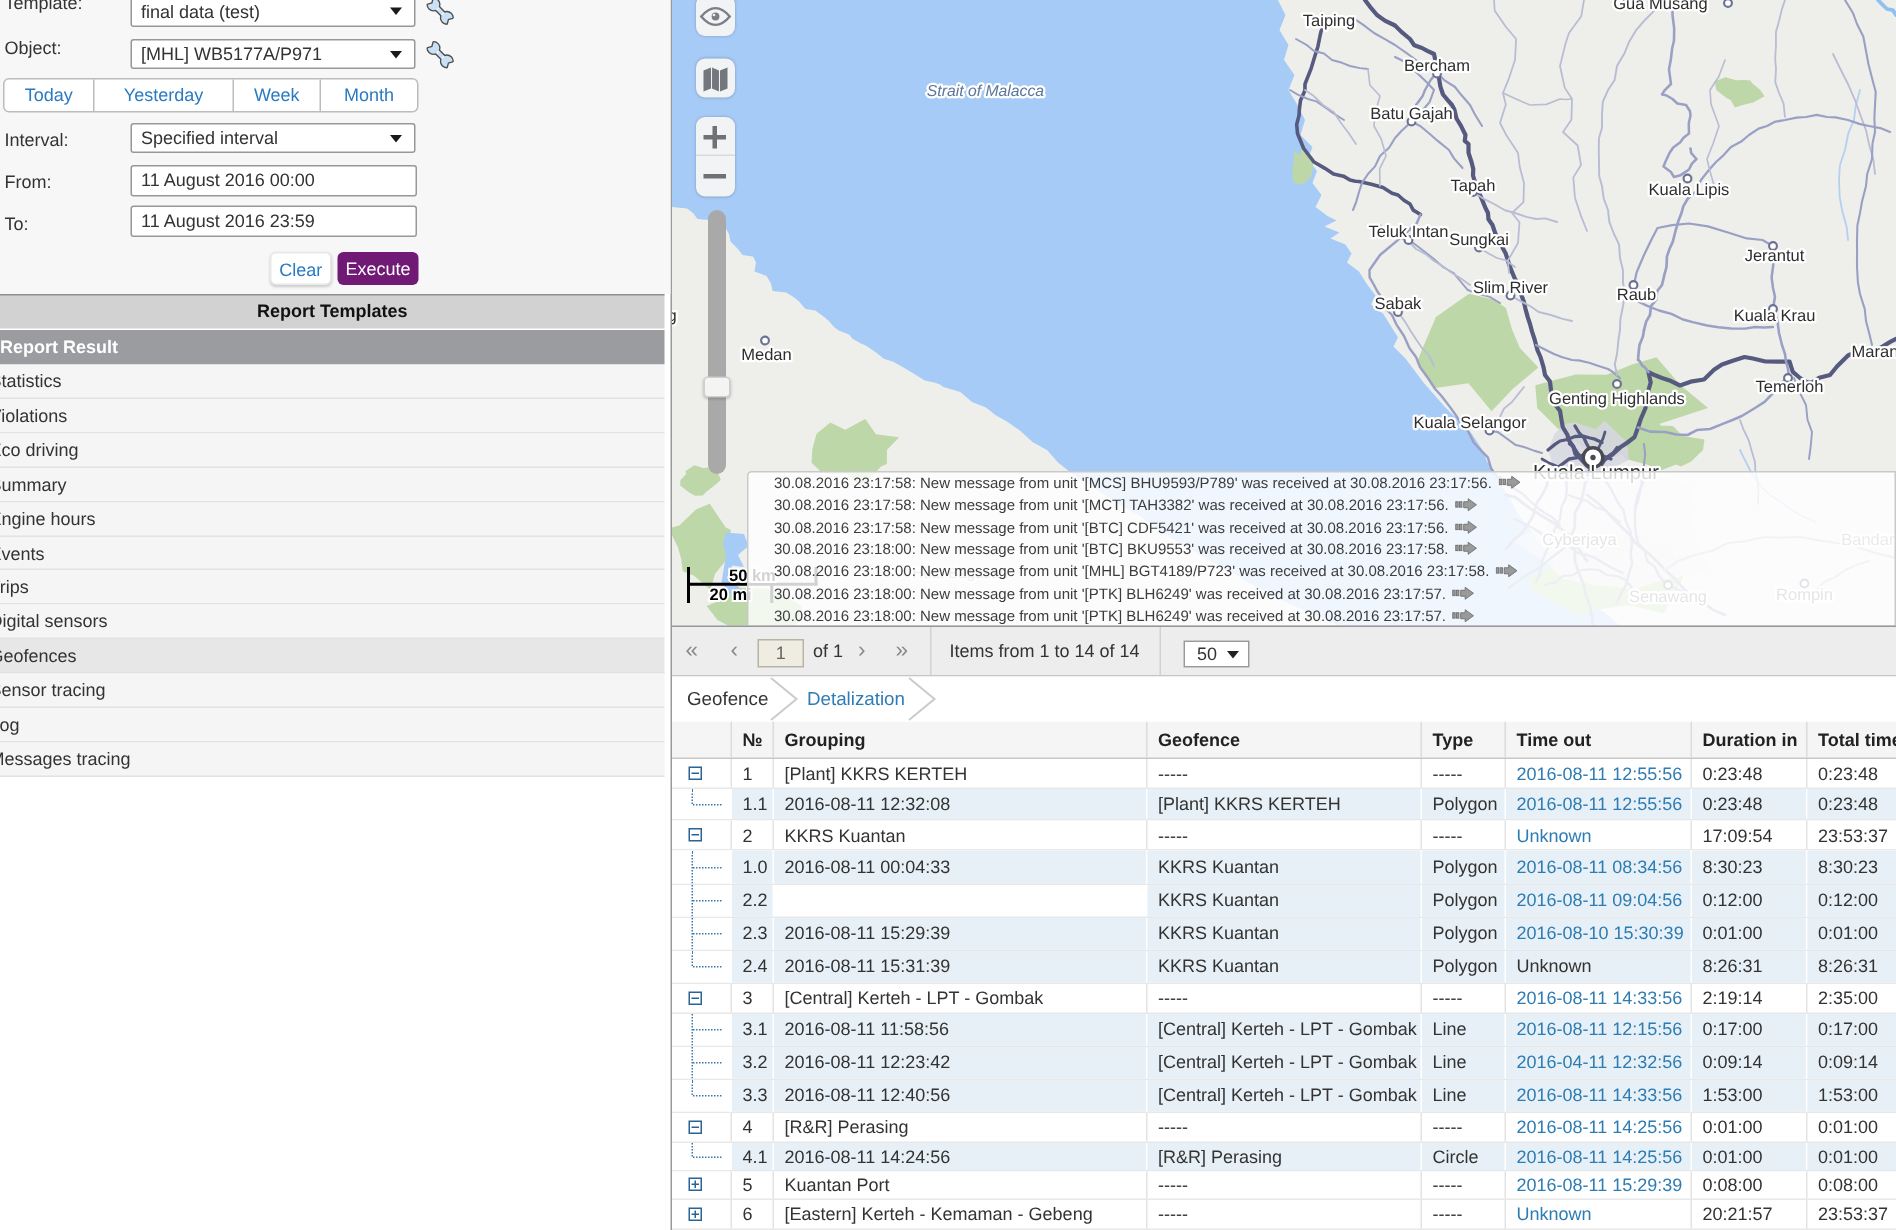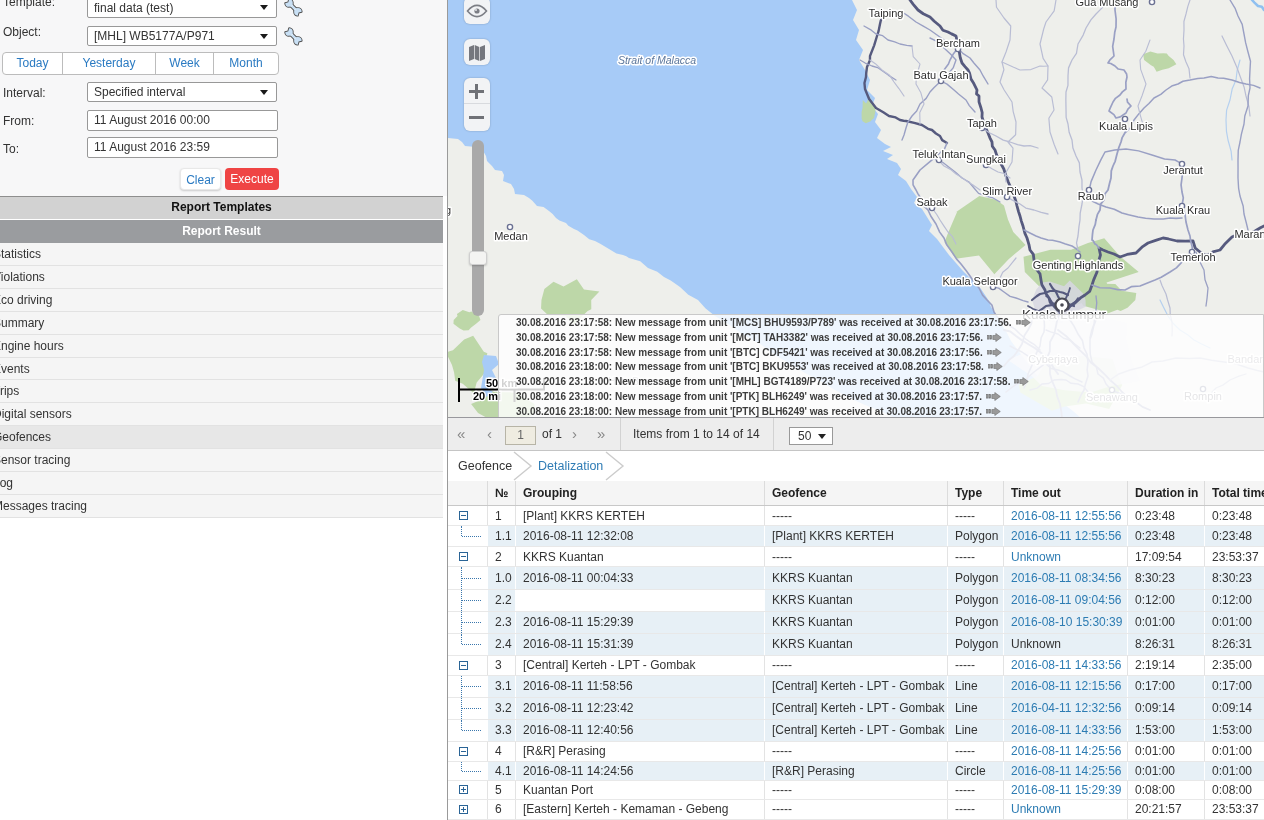--- a/index.html
+++ b/index.html
@@ -11,40 +11,40 @@
 .lbl{position:absolute;left:3px;color:#333;font-size:12px}
 .sel{position:absolute;left:87px;width:190px;background:#fff;border:1px solid #989898;border-radius:2px;font-size:12px;color:#333;line-height:18px;padding-left:6px;white-space:nowrap}
 .sel .arr{position:absolute;right:8px;top:50%;margin-top:-2px;width:0;height:0;border-left:4px solid transparent;border-right:4px solid transparent;border-top:5px solid #1a1a1a}
 .inp{position:absolute;left:87px;width:191px;height:21px;background:#fff;border:1px solid #989898;border-radius:2px;font-size:12px;color:#333;line-height:19px;padding-left:6px}
 .wrench{position:absolute;left:284px;width:19px;height:19px}
 #seg{position:absolute;left:2px;top:52px;width:277px;height:23px;background:#fff;border:1px solid #bcbcbc;border-radius:4px;display:flex}
 #seg div{border-right:1px solid #bcbcbc;color:#2a7ac2;font-size:12px;text-align:center;line-height:21px}
 #seg div:last-child{border-right:none}
 .btn{position:absolute;height:22px;border-radius:4px;font-size:12px;text-align:center;line-height:22px}
 #clear{left:180px;top:168px;width:41px;background:#fff;color:#2a7ac2;border:1px solid #e8e8e8;box-shadow:0 1px 2px rgba(0,0,0,.18)}
-#exec{left:225px;top:168px;width:54px;background:#ef4444;color:#fff}
+#exec{left:225px;top:168px;width:54px;background:#701a75;color:#fff}
 #rt{position:absolute;left:0;top:195.5px;width:443px;height:23px;background:#d2d2d2;border-top:1.5px solid #8e8e8e;text-align:center;font-weight:bold;color:#111;line-height:21px}
-#rr{position:absolute;left:0;top:220px;width:443px;height:22.5px;background:#9a9c9f;text-align:center;font-weight:bold;color:#fff;line-height:22px}
+#rr{position:absolute;left:0;top:220px;width:443px;height:22.5px;background:#9a9c9f;text-align:left;font-weight:bold;color:#fff;line-height:22px}
 #list{position:absolute;left:0;top:243px;width:443px}
 #list div{height:22.92px;background:#f5f5f5;border-bottom:1px solid #e2e2e2;line-height:22px;color:#333;padding-left:0;text-indent:-7px;font-size:12px}
 #list div.hl{background:#e7e7e7}
 
 #map{position:absolute;left:448px;top:0;width:816px;height:418px;overflow:hidden;background:#aacbf4}
 #map svg.base{position:absolute;left:0;top:0}
 .mbtn{position:absolute;background:#f2f3f5;border-radius:6px;box-shadow:0 0 2px rgba(0,0,0,.25)}
 #eye{left:16px;top:-3px;width:26px;height:27px}
 #lay{left:16px;top:39px;width:26px;height:26px}
 #zoomc{left:15.5px;top:78px;width:26px;height:53px;background:#f2f3f5;border-radius:6px;position:absolute;box-shadow:0 0 2px rgba(0,0,0,.25)}
 #zoomc .zp{position:absolute;left:0;top:0;width:26px;height:26px;border-bottom:1px solid #d8dade}
 #zoomc .zp b{position:absolute;left:5.5px;top:11.5px;width:15px;height:3px;background:#6f7177}
 #zoomc .zp i{position:absolute;left:11.5px;top:5.5px;width:3px;height:15px;background:#6f7177}
 #zoomc .zm b{position:absolute;left:5.5px;top:38px;width:15px;height:3px;background:#6f7177}
 #track{position:absolute;left:23.5px;top:140px;width:12px;height:176px;background:#a9a9a9;border-radius:6px}
 #handle{position:absolute;left:20.5px;top:251px;width:18px;height:14px;background:#f4f4f2;border:1px solid #cfcfcf;border-radius:3px;box-shadow:0 1px 2px rgba(0,0,0,.2)}
-#msglog{position:absolute;left:50px;top:314px;width:766px;height:104px;background:rgba(255,255,255,.82);border:1px solid #c9c9c9;border-radius:3px 0 0 0;font-size:10px;font-weight:bold;color:#3c3c3c;line-height:14.8px;padding:1px 0 0 17px;white-space:nowrap}
+#msglog{position:absolute;left:50px;top:314px;width:766px;height:104px;background:rgba(255,255,255,.82);border:1px solid #c9c9c9;border-radius:3px 0 0 0;font-size:10px;font-weight:normal;color:#3c3c3c;line-height:14.8px;padding:1px 0 0 17px;white-space:nowrap}
 #msglog .ar{display:inline-block;margin-left:4px;vertical-align:-1px}
 
 #pager{position:absolute;left:448px;top:417px;width:816px;height:34px;background:#ededed;border-top:1px solid #98989c;border-bottom:1px solid #c5c5c5}
 #pager .pg{position:absolute;color:#888;font-size:15px;top:7px}
 #pgin{position:absolute;left:57px;top:8px;width:31px;height:19px;background:#efece1;border:1px solid #b7b4a6;text-align:center;line-height:17px;color:#666;font-size:12px}
 #pager .txt{position:absolute;top:9px;color:#333;font-size:12px}
 #pager .vsep{position:absolute;top:0;width:1px;height:32px;background:#d2d2d2}
 #pgsel{position:absolute;left:341px;top:9px;width:44px;height:18px;background:#fff;border:1px solid #999;font-size:12px;color:#333;line-height:16px;padding-left:8px}
 #pgsel .arr{position:absolute;right:6px;top:6px;width:0;height:0;border-left:4px solid transparent;border-right:4px solid transparent;border-top:5px solid #222}
 

